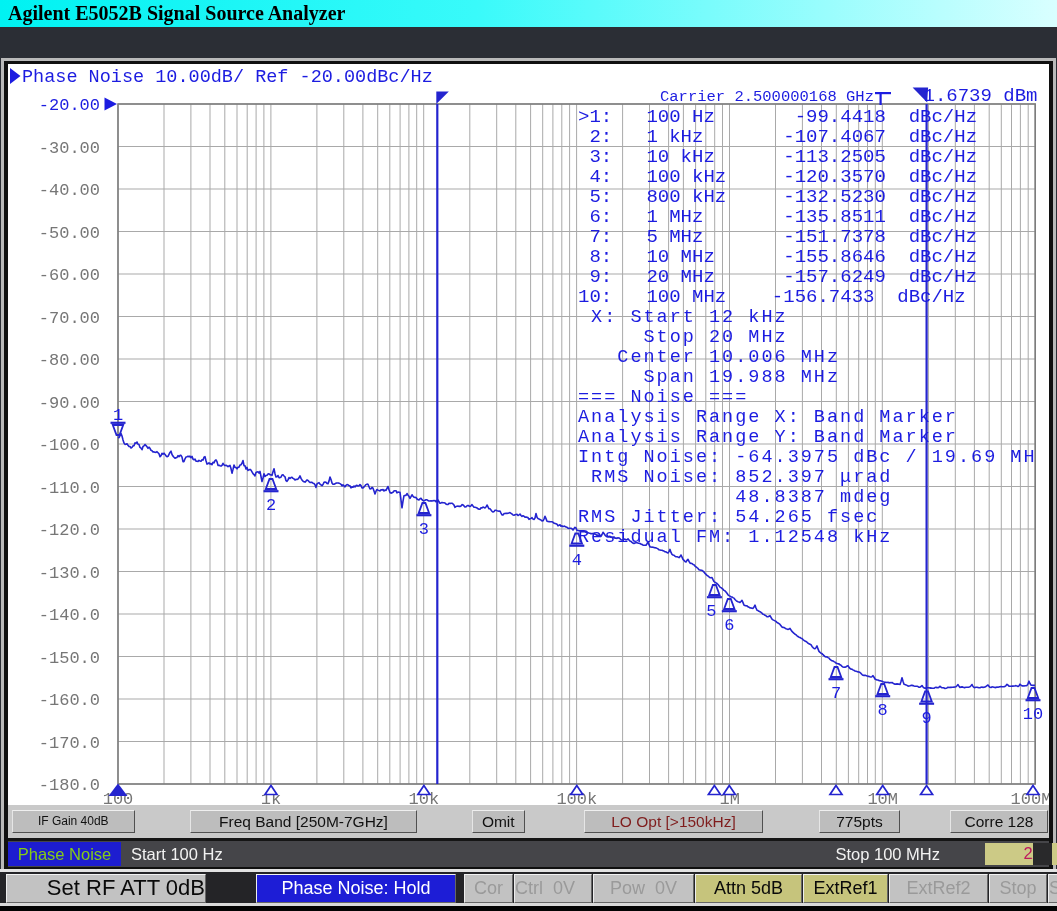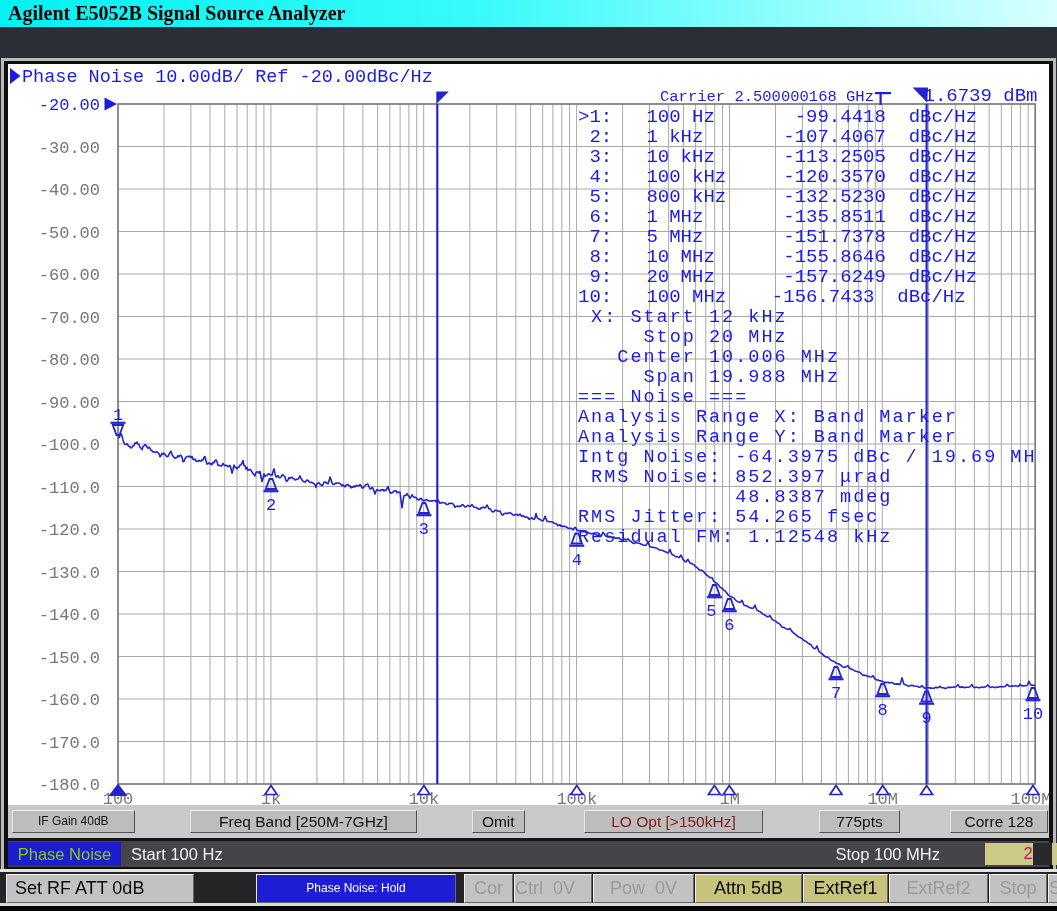--- a/index.html
+++ b/index.html
@@ -213,21 +213,21 @@
 <div style="position:absolute;left:190px;top:809.5px;width:225px;height:21px;background:#bdbdbd;color:#111;border:1px solid #505050;border-top-color:#efefef;border-left-color:#e6e6e6;font-size:15.5px;text-align:center;line-height:21px;white-space:nowrap;overflow:hidden">Freq Band [250M-7GHz]</div>
 <div style="position:absolute;left:471.5px;top:809.5px;width:51.5px;height:21px;background:#bdbdbd;color:#111;border:1px solid #505050;border-top-color:#efefef;border-left-color:#e6e6e6;font-size:15.5px;text-align:center;line-height:21px;white-space:nowrap;overflow:hidden">Omit</div>
 <div style="position:absolute;left:584px;top:809.5px;width:177px;height:21px;background:#bdbdbd;color:#7f1d1d;border:1px solid #505050;border-top-color:#efefef;border-left-color:#e6e6e6;font-size:15.5px;text-align:center;line-height:21px;white-space:nowrap;overflow:hidden">LO Opt [&gt;150kHz]</div>
 <div style="position:absolute;left:819px;top:809.5px;width:79px;height:21px;background:#bdbdbd;color:#111;border:1px solid #505050;border-top-color:#efefef;border-left-color:#e6e6e6;font-size:15.5px;text-align:center;line-height:21px;white-space:nowrap;overflow:hidden">775pts</div>
 <div style="position:absolute;left:950px;top:809.5px;width:96px;height:21px;background:#bdbdbd;color:#111;border:1px solid #505050;border-top-color:#efefef;border-left-color:#e6e6e6;font-size:15.5px;text-align:center;line-height:21px;white-space:nowrap;overflow:hidden">Corre 128</div>
 <div style="position:absolute;left:8px;top:842px;width:113px;height:24px;background:#1d1dd0;color:#84cc16;font-size:16.5px;text-align:center;line-height:24px">Phase Noise</div>
 <div style="position:absolute;left:131px;top:842px;height:24px;color:#f2f2f2;font-size:16.5px;line-height:24px">Start 100 Hz</div>
 <div style="position:absolute;left:816px;top:842px;width:124px;height:24px;color:#f2f2f2;font-size:16.5px;line-height:24px;text-align:right">Stop 100 MHz</div>
 <div style="position:absolute;left:985px;top:843px;width:100px;height:21.5px;background:#ccca86;color:#be185d;font-size:16.5px;text-align:center;line-height:21px">2/2</div>
 <div style="position:absolute;left:1033px;top:843px;width:19px;height:21.5px;background:#29292b"></div>
-<div style="position:absolute;left:6px;top:873.5px;width:178px;height:27px;background:#c2c2c2;color:#0a0a0a;border:1px solid #666;border-top-color:#f2f2f2;border-left-color:#ededed;text-align:left;padding-left:8px;font-size:18px;line-height:26px;white-space:nowrap;overflow:hidden">Set RF ATT 0dB</div>
-<div style="position:absolute;left:256px;top:873.5px;width:198px;height:27px;background:#1d1dd6;color:#ffffff;border:1px solid #666;border-top-color:#f2f2f2;border-left-color:#ededed;text-align:center;font-size:12px;line-height:26px;white-space:nowrap;overflow:hidden">Phase Noise: Hold</div>
+<div style="position:absolute;left:6px;top:873.5px;width:178px;height:27px;background:#c2c2c2;color:#0a0a0a;border:1px solid #666;border-top-color:#f2f2f2;border-left-color:#ededed;text-align:right;padding-left:20px;font-size:22px;line-height:26px;white-space:nowrap;overflow:hidden">Set RF ATT 0dB</div>
+<div style="position:absolute;left:256px;top:873.5px;width:198px;height:27px;background:#1d1dd6;color:#ffffff;border:1px solid #666;border-top-color:#f2f2f2;border-left-color:#ededed;text-align:center;font-size:18px;line-height:26px;white-space:nowrap;overflow:hidden">Phase Noise: Hold</div>
 <div style="position:absolute;left:464px;top:873.5px;width:47px;height:27px;background:#c2c2c2;color:#9a9a9a;border:1px solid #666;border-top-color:#f2f2f2;border-left-color:#ededed;text-align:center;font-size:18px;line-height:26px;white-space:nowrap;overflow:hidden">Cor</div>
 <div style="position:absolute;left:514px;top:873.5px;width:76px;height:27px;background:#c2c2c2;color:#9a9a9a;border:1px solid #666;border-top-color:#f2f2f2;border-left-color:#ededed;font-size:18px;line-height:26px;white-space:nowrap;overflow:hidden">Ctrl&nbsp;&nbsp;0V</div>
 <div style="position:absolute;left:593px;top:873.5px;width:99px;height:27px;background:#c2c2c2;color:#9a9a9a;border:1px solid #666;border-top-color:#f2f2f2;border-left-color:#ededed;text-align:center;font-size:18px;line-height:26px;white-space:nowrap;overflow:hidden">Pow&nbsp;&nbsp;0V</div>
 <div style="position:absolute;left:695px;top:873.5px;width:105px;height:27px;background:#c6c47c;color:#0a0a0a;border:1px solid #666;border-top-color:#f2f2f2;border-left-color:#ededed;text-align:center;font-size:18px;line-height:26px;white-space:nowrap;overflow:hidden">Attn 5dB</div>
 <div style="position:absolute;left:803px;top:873.5px;width:83px;height:27px;background:#c6c47c;color:#0a0a0a;border:1px solid #666;border-top-color:#f2f2f2;border-left-color:#ededed;text-align:center;font-size:18px;line-height:26px;white-space:nowrap;overflow:hidden">ExtRef1</div>
 <div style="position:absolute;left:889px;top:873.5px;width:97px;height:27px;background:#c2c2c2;color:#9a9a9a;border:1px solid #666;border-top-color:#f2f2f2;border-left-color:#ededed;text-align:center;font-size:18px;line-height:26px;white-space:nowrap;overflow:hidden">ExtRef2</div>
 <div style="position:absolute;left:989px;top:873.5px;width:56px;height:27px;background:#c2c2c2;color:#9a9a9a;border:1px solid #666;border-top-color:#f2f2f2;border-left-color:#ededed;text-align:center;font-size:18px;line-height:26px;white-space:nowrap;overflow:hidden">Stop</div>
 <div style="position:absolute;left:1048px;top:873.5px;width:12px;height:27px;background:#c2c2c2;color:#9a9a9a;border:1px solid #666;border-top-color:#f2f2f2;border-left-color:#ededed;text-align:center;font-size:18px;line-height:26px;white-space:nowrap;overflow:hidden">S</div>
 </body></html>

